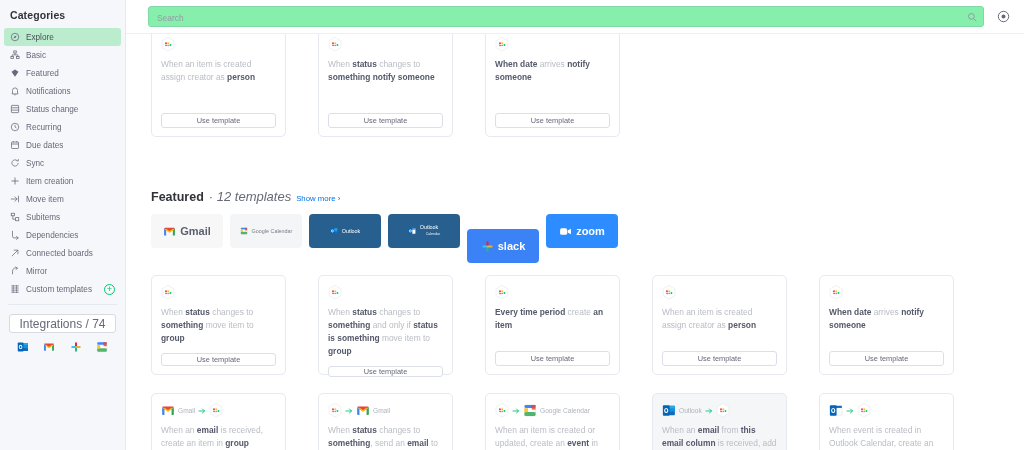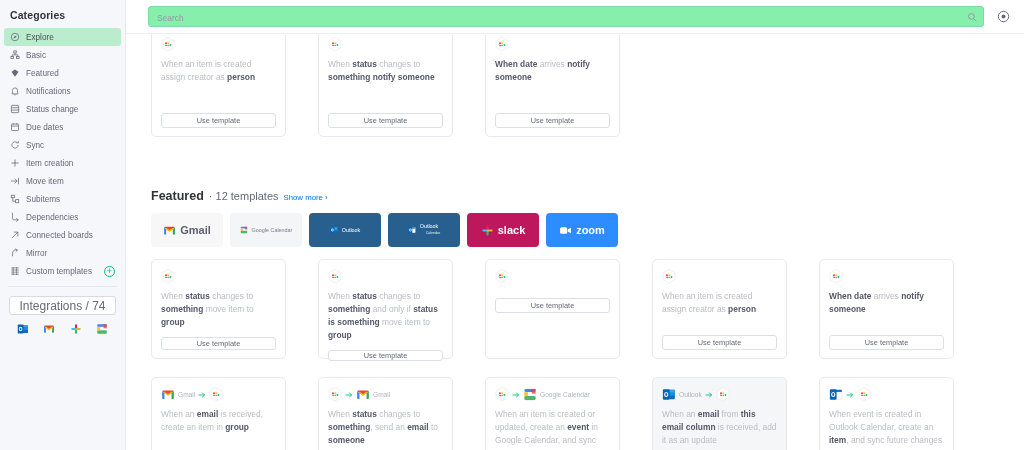--- a/index.html
+++ b/index.html
@@ -130,21 +130,21 @@
   
   .top-row { margin-top: -1px; }
   .top-row .card { height: 110px; }
 
   
   .section-head {
     display: flex; align-items: baseline; gap: 5px;
     padding-left: 25px; margin-top: 52px; margin-bottom: 10px;
   }
   .section-title { font-size: 12.5px; font-weight: bold; color: #323338; }
-  .section-count { font-size: 11px; color: #676879; }
+  .section-count { font-size: 13px; color: #676879; font-style: italic; }
   .section-more { font-size: 7.8px; color: #0073ea; cursor: pointer; }
 
   .apps-row { display: flex; gap: 7px; padding-left: 25px; margin-bottom: 12px; }
   .app-tile {
     width: 72px; height: 34px; border-radius: 4px;
     display: flex; align-items: center; justify-content: center; gap: 4px;
     cursor: pointer;
   }
   .app-tile .alogo { width: 13px; height: 13px; flex: 0 0 13px; }
   .app-tile .alogo svg { width: 13px; height: 13px; display: block; }
@@ -205,20 +205,29 @@
         </div>
         <div class="cat-item">
           <span class="cat-ico">
             <svg viewBox="0 0 16 16" width="10" height="10" fill="none" stroke="currentColor" stroke-width="1.2">
               <rect x="2.2" y="2.2" width="11.6" height="11.6" rx="1"></rect>
               <line x1="2.2" y1="6" x2="13.8" y2="6"></line>
               <line x1="2.2" y1="9.8" x2="13.8" y2="9.8"></line>
             </svg>
           </span>
           <span class="cat-label">Status change</span>
+        </div>
+        <div class="cat-item">
+          <span class="cat-ico">
+            <svg viewBox="0 0 16 16" width="10" height="10" fill="none" stroke="currentColor" stroke-width="1.2">
+              <circle cx="8" cy="8" r="6"></circle>
+              <polyline points="8,4.6 8,8 10.4,9.6"></polyline>
+            </svg>
+          </span>
+          <span class="cat-label">Recurring</span>
         </div>
         <div class="cat-item">
           <span class="cat-ico">
             <svg viewBox="0 0 16 16" width="10" height="10" fill="none" stroke="currentColor" stroke-width="1.2">
               <rect x="2.4" y="3.2" width="11.2" height="10.4" rx="1"></rect>
               <line x1="2.4" y1="6.4" x2="13.6" y2="6.4"></line>
               <line x1="5.2" y1="1.8" x2="5.2" y2="4"></line>
               <line x1="10.8" y1="1.8" x2="10.8" y2="4"></line>
             </svg>
           </span>
@@ -450,21 +459,21 @@
               <svg viewBox="0 0 24 24" width="8" height="8">
                 <rect x="11" y="4" width="11" height="16" rx="1" fill="#fff" stroke="#cfd6e0" stroke-width=".8"></rect>
                 <rect x="11" y="4" width="11" height="3.6" fill="#0f6cbd"></rect>
                 <rect x="1.5" y="3" width="11.5" height="18" rx="1.6" fill="#0364b8"></rect>
                 <ellipse cx="7.2" cy="12" rx="3.6" ry="4.3" fill="#fff"></ellipse>
                 <ellipse cx="7.2" cy="12" rx="1.7" ry="2.4" fill="#0364b8"></ellipse>
               </svg>
             </span>
             <span class="alabel" style="line-height:1.05">Outlook<br><span style="font-size:3.6px;opacity:.9;padding-left:6px">Calendar</span></span>
           </div>
-          <div class="app-tile" style="background: #be185d; color: rgb(255, 255, 255);">
+          <div class="app-tile" style="background: #3b82f6; color: rgb(255, 255, 255); margin-top: 15px;">
             <span class="alogo">
               <svg viewBox="0 0 24 24" width="13" height="13">
                 <rect x="10" y="2.5" width="4" height="10.5" rx="2" fill="#e01e5a"></rect>
                 <rect x="10" y="11" width="4" height="10.5" rx="2" fill="#2eb67d"></rect>
                 <rect x="2.5" y="10" width="10.5" height="4" rx="2" fill="#36c5f0"></rect>
                 <rect x="11" y="10" width="10.5" height="4" rx="2" fill="#ecb22e"></rect>
               </svg>
             </span>
             <span class="alabel">slack</span>
           </div>
@@ -518,20 +527,21 @@
                 <svg viewBox="0 0 20 22" width="14" height="14">
                   <path d="M10 .6 18.7 5.6v10L10 20.6 1.3 15.6v-10z" fill="#fff" stroke="#e6e9ef" stroke-width="1"></path>
                   <circle cx="7" cy="9.3" r="1.55" fill="#ff3d57"></circle>
                   <circle cx="10.4" cy="9.3" r="1.55" fill="#ffcb00"></circle>
                   <circle cx="13.6" cy="11.8" r="1.4" fill="#00c875"></circle>
                   <circle cx="7.2" cy="12.4" r="1.2" fill="#fb275d"></circle>
                   <circle cx="10.3" cy="12.4" r="1.2" fill="#579bfc"></circle>
                 </svg>
               </span>
             </div>
+            <div class="card-text"><b>Every time period</b> create <b>an item</b></div>
             <div class="use-btn">Use template</div>
           </div>
           <div class="card">
             <div class="card-head">
               <span class="badge">
                 <svg viewBox="0 0 20 22" width="14" height="14">
                   <path d="M10 .6 18.7 5.6v10L10 20.6 1.3 15.6v-10z" fill="#fff" stroke="#e6e9ef" stroke-width="1"></path>
                   <circle cx="7" cy="9.3" r="1.55" fill="#ff3d57"></circle>
                   <circle cx="10.4" cy="9.3" r="1.55" fill="#ffcb00"></circle>
                   <circle cx="13.6" cy="11.8" r="1.4" fill="#00c875"></circle>

